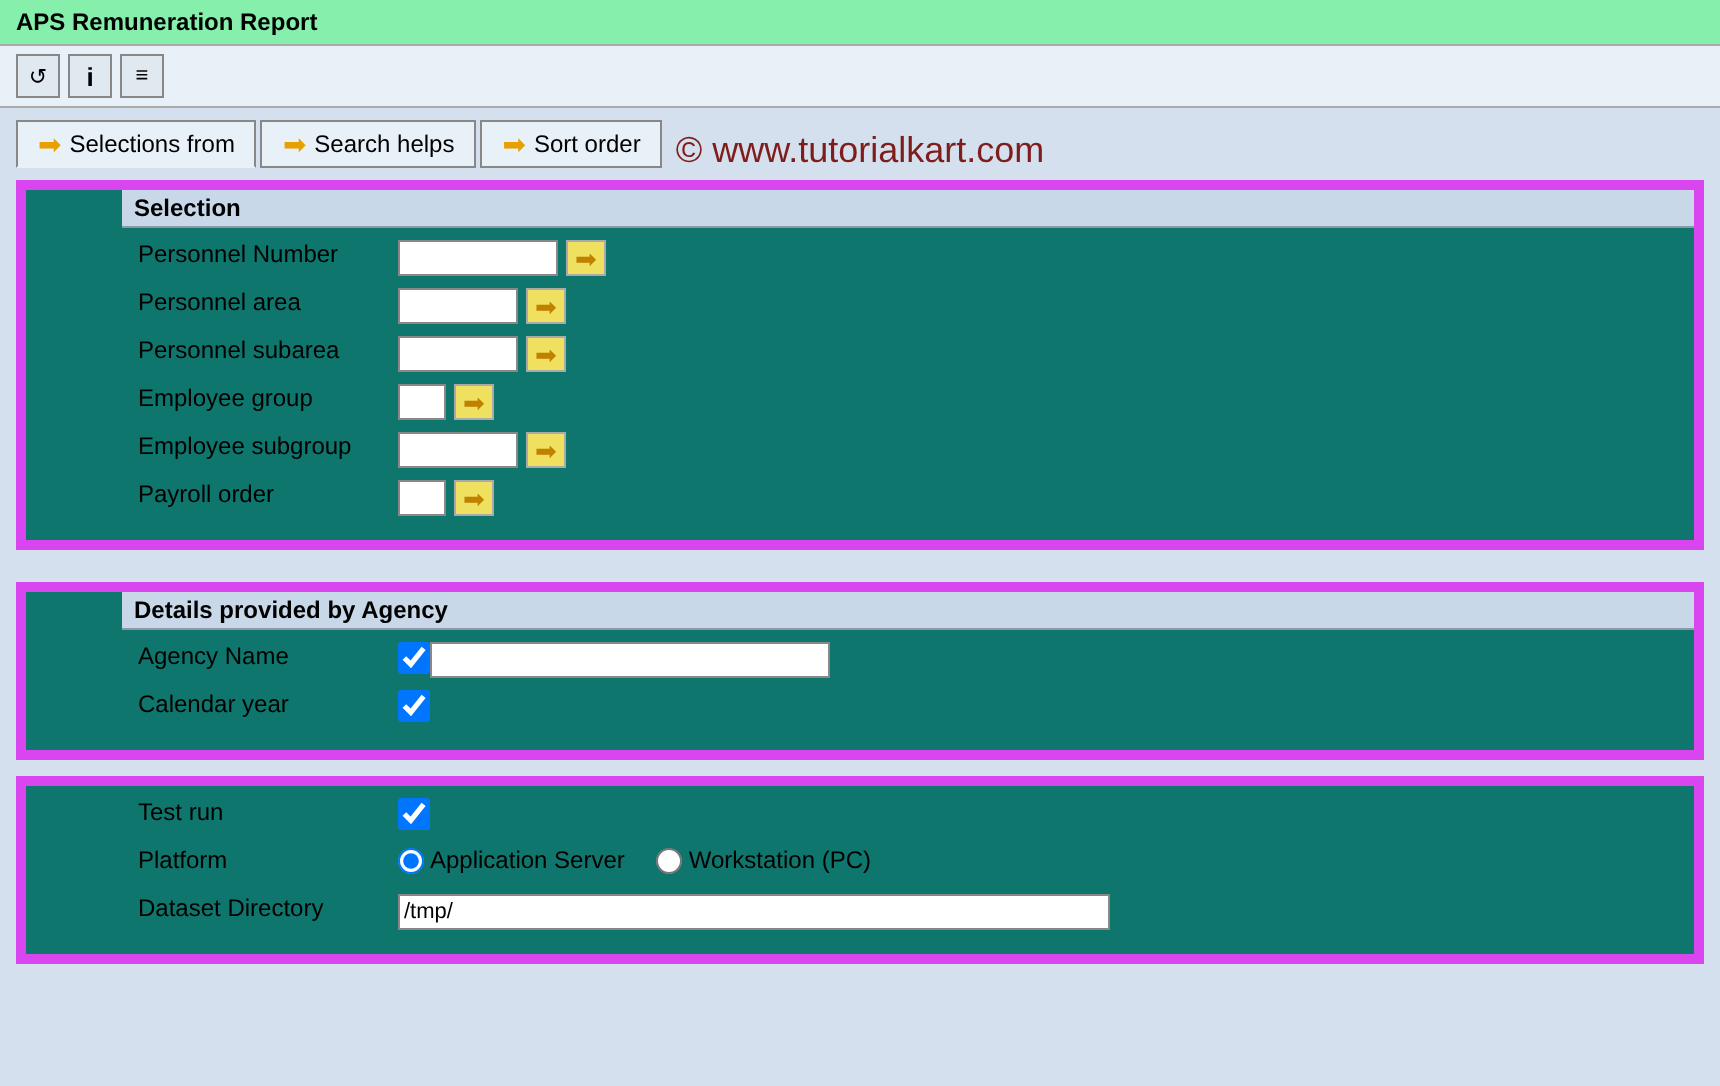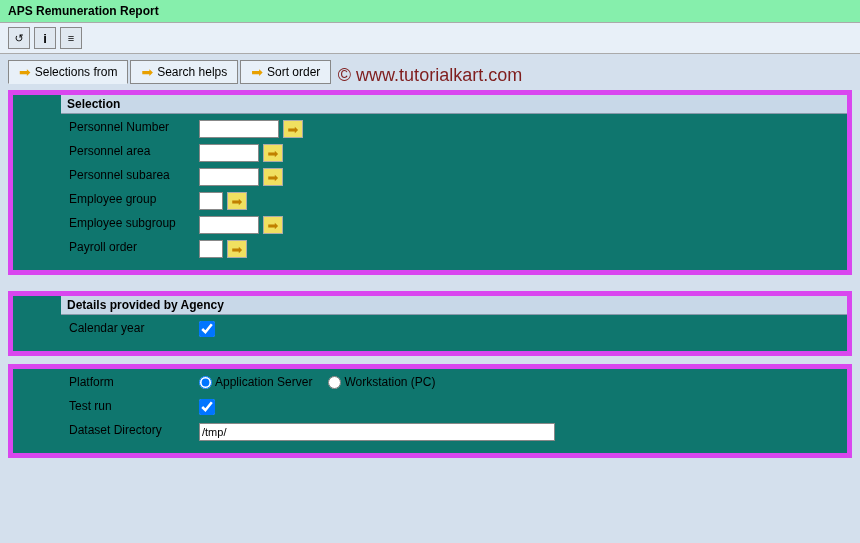--- a/index.html
+++ b/index.html
@@ -210,45 +210,50 @@
       </div>
     </div>
   </div>
 
   <div class="spacer"></div>
 
   <div class="section">
     <div class="section-title">Details provided by Agency</div>
     <div class="section-body">
       <div class="form-row">
+        <span class="form-label">Agency Name</span>
+        <input type="checkbox" class="checkbox-input" checked="" style="">
+        <input type="text" class="form-input input-long" value="" style="">
+      </div>
+      <div class="form-row">
         <span class="form-label">Calendar year</span>
         <input type="checkbox" class="checkbox-input" checked="" style="">
       </div>
     </div>
   </div>
 
   <div class="section">
     <div class="section-body">
+      <div class="form-row">
+        <span class="form-label">Test run</span>
+        <input type="checkbox" class="checkbox-input" checked="" style="">
+      </div>
       <div class="form-row">
         <span class="form-label">Platform</span>
         <div class="radio-group">
           <label class="radio-item">
             <input type="radio" name="platform" checked="" style="">
             <span>Application Server</span>
           </label>
           <label class="radio-item">
             <input type="radio" name="platform" style="">
             <span>Workstation (PC)</span>
           </label>
         </div>
       </div>
       <div class="form-row">
-        <span class="form-label">Test run</span>
-        <input type="checkbox" class="checkbox-input" checked="" style="">
-      </div>
-      <div class="form-row">
         <span class="form-label">Dataset Directory</span>
         <input type="text" class="form-input input-xlong" value="/tmp/" style="">
       </div>
     </div>
   </div>
 
 </div>
 
 </body></html>

